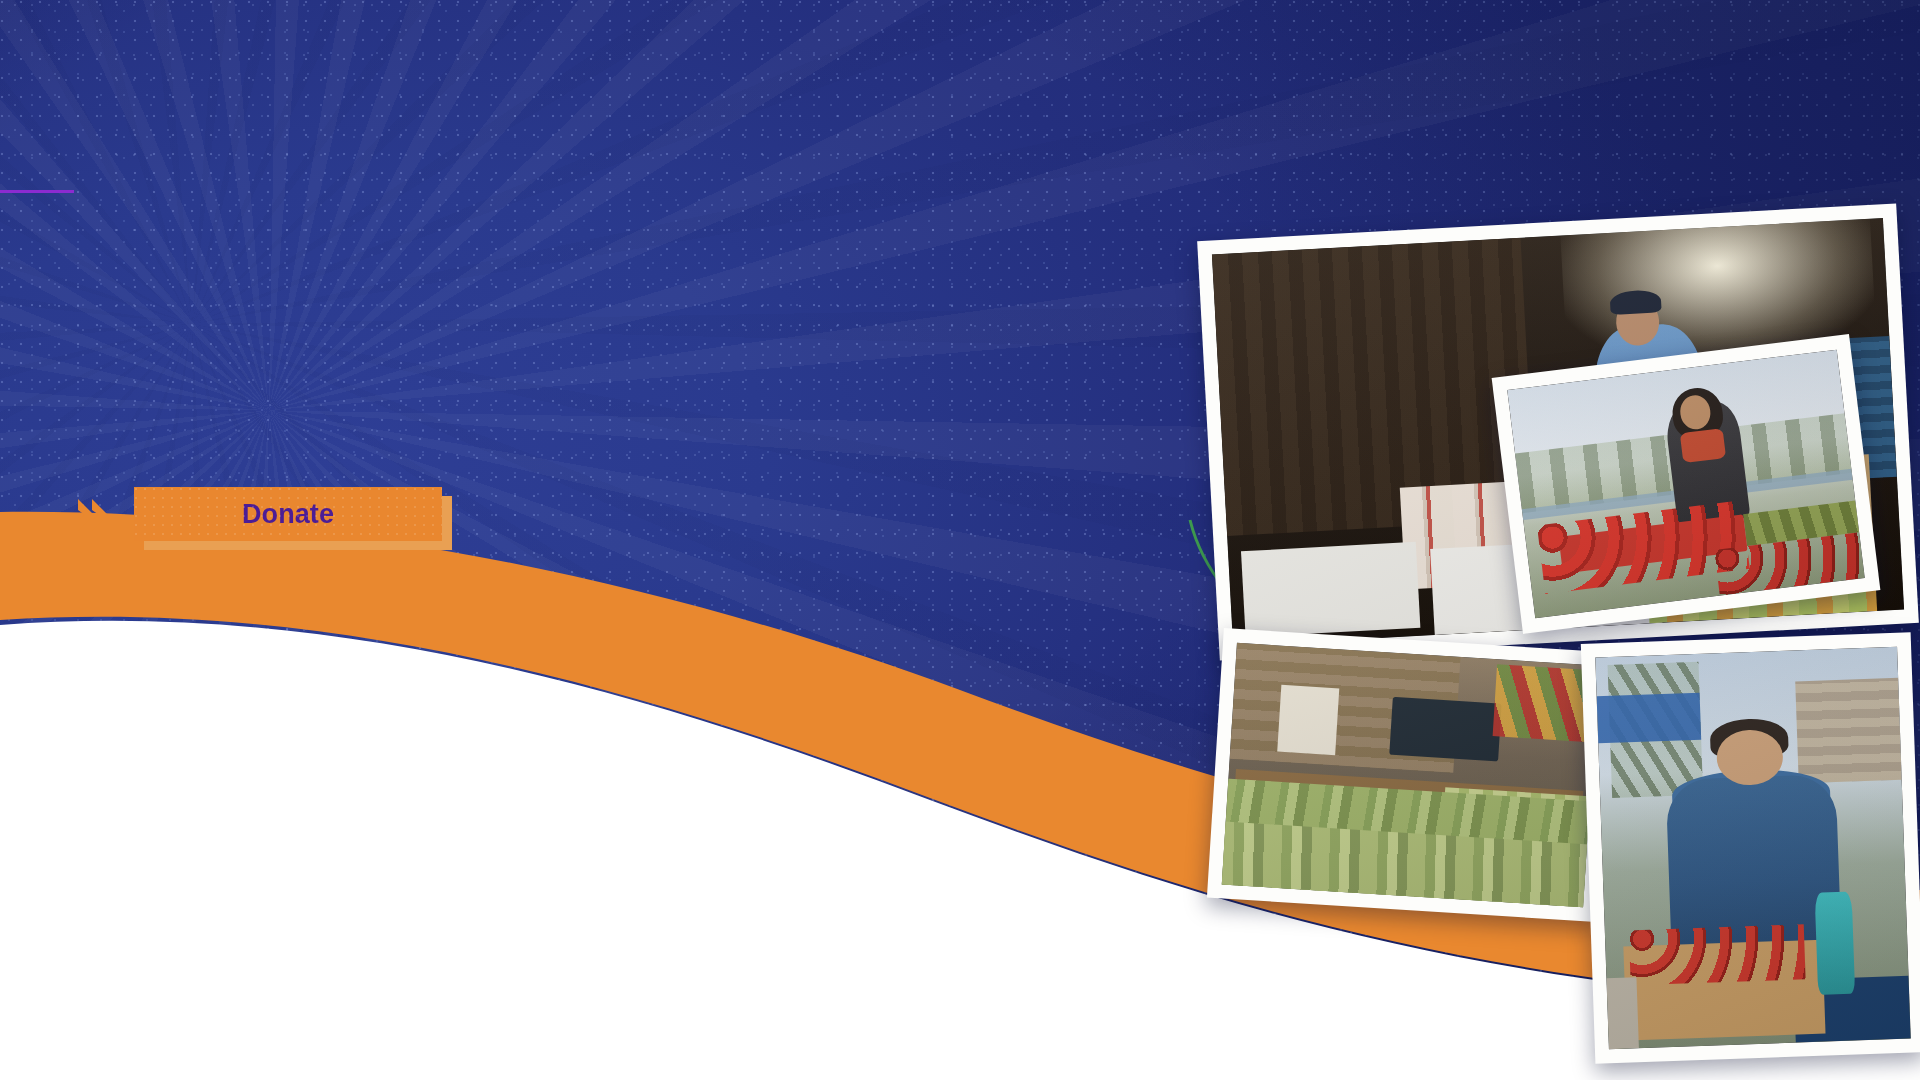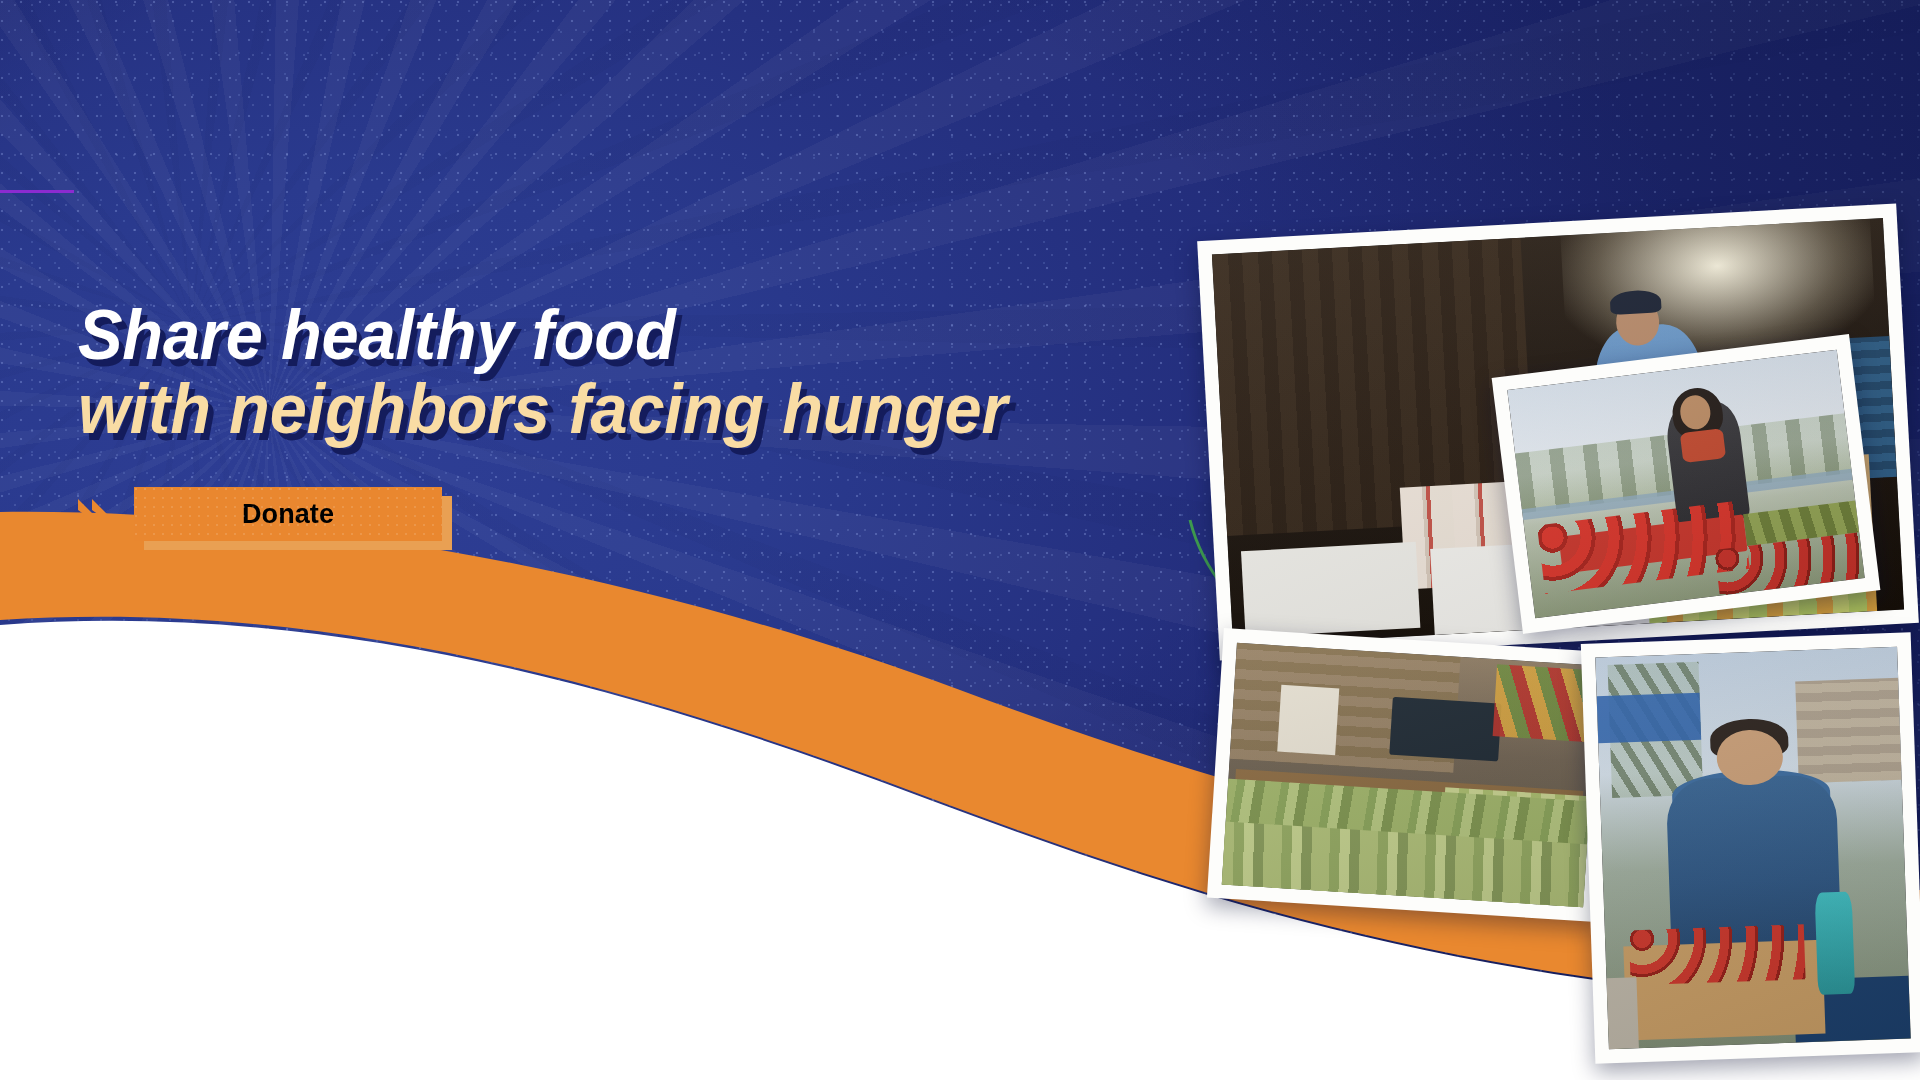--- a/index.html
+++ b/index.html
@@ -148,21 +148,21 @@
     background: #E9A053;
   }
   .btn-donate {
     position: absolute;
     left: 0;
     top: 0;
     width: 308px;
     height: 54px;
     background: #E9872F;
     border: 0;
-    color: #000000;
+    color: #4c1d95;
     font-family: "Liberation Sans", sans-serif;
     font-size: 27px;
     font-weight: 700;
     letter-spacing: 0.1px;
     cursor: pointer;
     display: flex;
     align-items: center;
     justify-content: center;
     padding: 0;
   }
@@ -325,24 +325,20 @@
   </svg>
 
   <svg class="wave-layer" viewBox="0 0 1920 1080" preserveAspectRatio="none">
 
     <path d="M0,625 C330,600 640,690 930,800 C1210,905 1480,990 1920,1010 L1920,1080 L0,1080 Z" fill="#FFFFFF"></path>
 
     <path d="M0,620 C330,598 640,688 930,798 C1210,903 1480,988 1920,1008
              L1920,890 C1500,872 1230,790 960,690 C680,586 330,508 0,512 Z" fill="#E9882F"></path>
   </svg>
 
-  <div class="headline">
-    <span class="line line-1">Share healthy food</span>
-    <span class="line line-2">with neighbors facing hunger</span>
-  </div>
 
   <div class="cta-row">
     <svg class="cta-arrow" viewBox="0 0 44 44">
       <polygon points="4,6 20,22 4,38 4,27 11,22 4,17" fill="#E9882F"></polygon>
       <polygon points="18,6 34,22 18,38 18,27 25,22 18,17" fill="#E9882F"></polygon>
     </svg>
     <div class="btn-wrap">
       <div class="btn-shadow"></div>
       <button class="btn-donate" type="button">Donate</button>
     </div>

